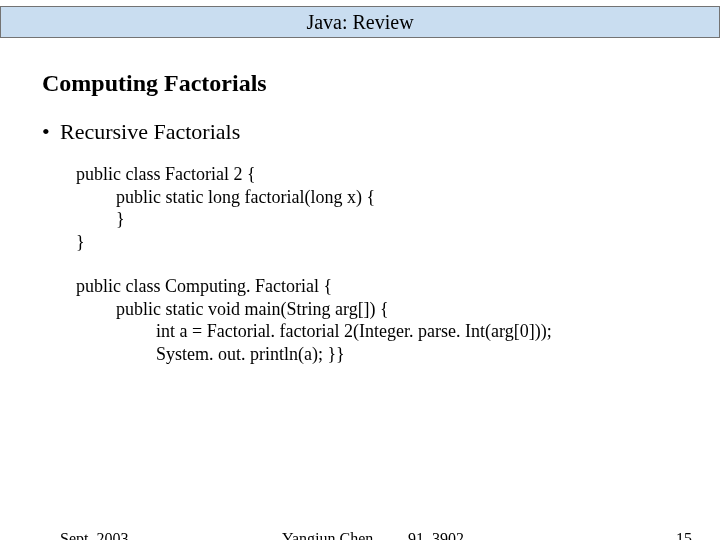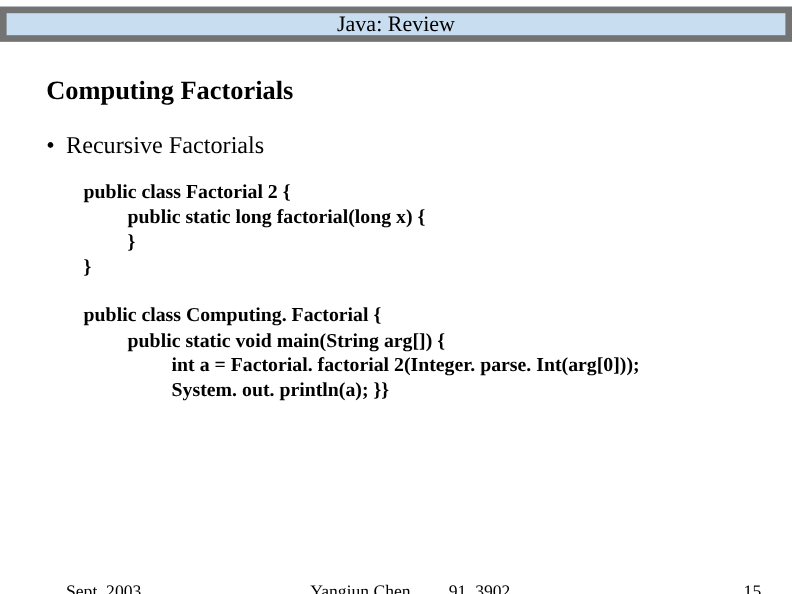--- a/index.html
+++ b/index.html
@@ -1,23 +1,23 @@
 <!DOCTYPE html>
 <html><head>
 <meta charset="utf-8">
 <style>
   * { margin: 0; padding: 0; box-sizing: border-box; }
   html, body { width: 720px; height: 540px; font-family: "Times New Roman", Times, serif; background: #fff; color: #000; }
   .slide { width: 720px; height: 540px; position: relative; }
-  .titlebar { margin-top: 6px; height: 32px; border: 6px solid #737373; background: #c9ddf0; display: flex; align-items: center; justify-content: center; }
+  .titlebar { margin-top: 6px; height: 32px; border: 1px solid #737373; background: #c9ddf0; display: flex; align-items: center; justify-content: center; }
   .titlebar span { font-size: 20px; }
   .heading { font-size: 24px; margin: 32px 0 0 42px; }
   .bullet-row { display: flex; align-items: baseline; margin: 22px 0 0 42px; font-size: 22px; }
   .bullet-dot { width: 18px; }
-  .code { margin: 18px 0 0 76px; font-size: 18px; line-height: 1.25; font-weight: bold; }
+  .code { margin: 18px 0 0 76px; font-size: 18px; line-height: 1.25; }
   .code .l1 { padding-left: 0; }
   .code .l2 { padding-left: 40px; }
   .code .l3 { padding-left: 80px; }
   .block2 { margin-top: 22px; }
   .footer { position: absolute; bottom: 16px; left: 0; width: 100%; font-size: 16px; }
   .footer .date { position: absolute; left: 60px; }
   .footer .author { position: absolute; left: 282px; }
   .footer .course { position: absolute; left: 408px; }
   .footer .page { position: absolute; right: 28px; }
 </style>

